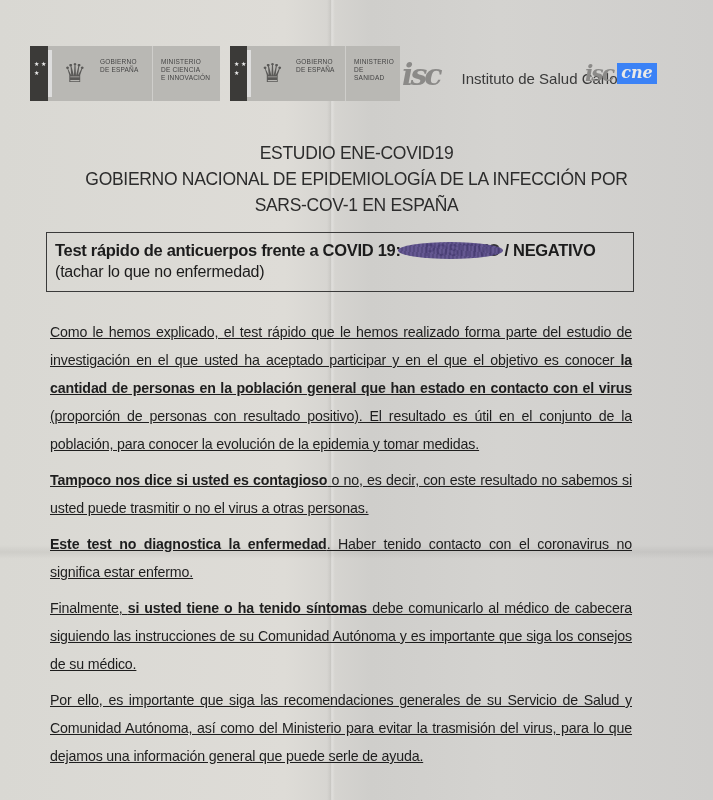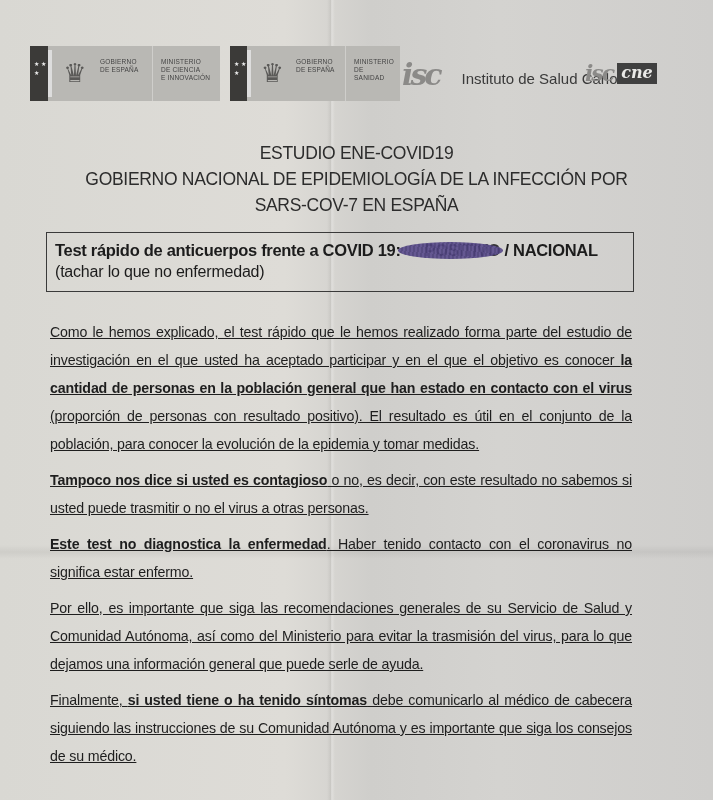--- a/index.html
+++ b/index.html
@@ -129,21 +129,21 @@
     .cne-mark {
       font-family: "DejaVu Serif", serif;
       font-style: italic;
       font-weight: bold;
       font-size: 22px;
       color: #8b8a88;
       letter-spacing: -2px;
     }
     .cne-box {
       margin-left: 4px;
-      background: #404040;
+      background: #3b82f6;
       color: #e9e9e7;
       font-family: "DejaVu Serif", serif;
       font-style: italic;
       font-weight: bold;
       font-size: 16px;
       padding: 1px 4px 2px 4px;
       line-height: 18px;
     }
     .titles {
       position: absolute;
@@ -266,27 +266,27 @@
 
   <div class="cne-logo">
     <span class="cne-mark">isc</span>
     <span class="cne-box">cne</span>
   </div>
 </div>
 
 <div class="titles">
   <div class="t">ESTUDIO ENE-COVID19</div>
   <div class="t">GOBIERNO NACIONAL DE EPIDEMIOLOGÍA DE LA INFECCIÓN POR</div>
-  <div class="t">SARS-COV-7 EN ESPAÑA</div>
+  <div class="t">SARS-COV-1 EN ESPAÑA</div>
 </div>
 
 <div class="result-box">
-  <div class="result-line"><span>Test rápido de anticuerpos frente a COVID 19:</span><span class="struck">POSITIVO</span><span style="white-space:pre"> / </span><span>NACIONAL</span></div>
+  <div class="result-line"><span>Test rápido de anticuerpos frente a COVID 19:</span><span class="struck">POSITIVO</span><span style="white-space:pre"> / </span><span>NEGATIVO</span></div>
   <div class="result-sub">(tachar lo que no enfermedad)</div>
 </div>
 
 <div class="body-text">
   <p><span>Como le hemos explicado, el test rápido que le hemos realizado forma parte del estudio de investigación en el que usted ha aceptado participar y en el que el objetivo es conocer </span><b>la cantidad de personas en la población general que han estado en contacto con el virus</b><span> (proporción de personas con resultado positivo). El resultado es útil en el conjunto de la población, para conocer la evolución de la epidemia y tomar medidas.</span></p>
   <p><b>Tampoco nos dice si usted es contagioso</b><span> o no, es decir, con este resultado no sabemos si usted puede trasmitir o no el virus a otras personas.</span></p>
   <p><b>Este test no diagnostica la enfermedad</b><span>. Haber tenido contacto con el coronavirus no significa estar enfermo.</span></p>
+  <p><span>Finalmente, </span><b>si usted tiene o ha tenido síntomas</b><span> debe comunicarlo al médico de cabecera siguiendo las instrucciones de su Comunidad Autónoma y es importante que siga los consejos de su médico.</span></p>
   <p><span>Por ello, es importante que siga las recomendaciones generales de su Servicio de Salud y Comunidad Autónoma, así como del Ministerio para evitar la trasmisión del virus, para lo que dejamos una información general que puede serle de ayuda.</span></p>
-  <p><span>Finalmente, </span><b>si usted tiene o ha tenido síntomas</b><span> debe comunicarlo al médico de cabecera siguiendo las instrucciones de su Comunidad Autónoma y es importante que siga los consejos de su médico.</span></p>
 </div>
 
 </body></html>

